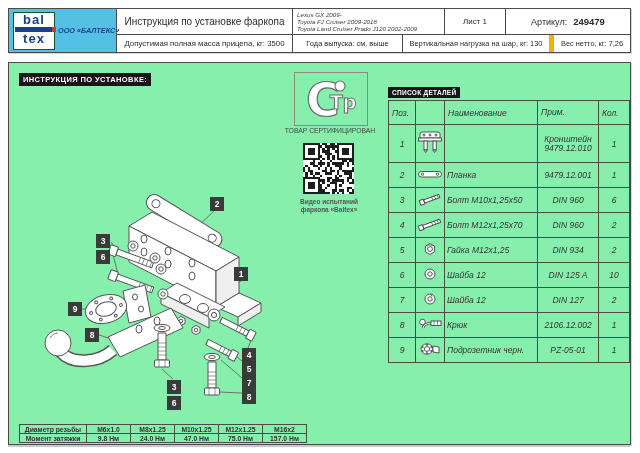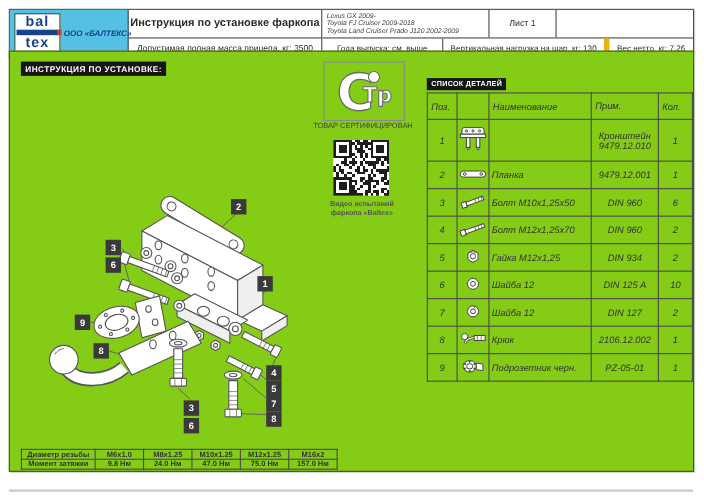--- a/index.html
+++ b/index.html
@@ -10,36 +10,36 @@
   
   .hdr{position:absolute;left:8px;top:8px;width:621px;height:43px;border:1px solid #4a4a4a;
        display:flex;background:#fff;box-shadow:1px 1px 0 #d6d6d6;}
   .logo-cell{width:107px;background:#54c0e4;position:relative;border-right:1px solid #4a4a4a;}
   .lbox{position:absolute;left:4px;top:3px;width:40px;height:36px;background:#fff;border:1px solid #14532d;}
   .lword{font-weight:bold;font-size:13px;color:#17418f;text-align:center;line-height:14px;letter-spacing:1px;}
   .band{height:5px;background:#17418f;margin:0 1px;position:relative;}
   .band::after{content:"";position:absolute;right:-3px;top:0;width:4px;height:5px;background:#d03a2a;}
   .company{position:absolute;left:49px;top:17px;font-weight:bold;font-size:7.3px;color:#17418f;white-space:nowrap;font-style:italic;}
   .title-cell{width:175px;border-right:1px solid #4a4a4a;display:flex;flex-direction:column;}
-  .trow1{height:25px;border-bottom:1px solid #4a4a4a;font-weight:bold;font-size:10px;}
+  .trow1{height:25px;border-bottom:1px solid #4a4a4a;font-weight:normal;font-size:10px;}
   .trow2{flex:1;font-size:7.8px;}
   .right-cell{flex:1;display:flex;flex-direction:column;}
   .rrow1{height:25px;border-bottom:1px solid #4a4a4a;display:flex;}
   .cars{width:147px;border-right:1px solid #4a4a4a;font-style:italic;font-size:6.2px;line-height:7px;padding:2px 0 0 4px;color:#3c3c3c;}
   .sheet{width:60px;border-right:1px solid #4a4a4a;font-size:8px;}
   .article{flex:1;font-size:9px;gap:6px;}
   .article b{font-size:9.5px;}
   .rrow2{flex:1;display:flex;font-size:7.4px;}
   .years{width:109px;border-right:1px solid #4a4a4a;}
   .vload{width:146px;border-right:5px solid #eab308;}
   .weight{flex:1;}
 
   
-  .main{position:absolute;left:8px;top:46px;width:621px;height:381px;border:1px solid #4a4a4a;
-        background:#84cc16;box-shadow:1px 1px 0 #d6d6d6;}
+  .main{position:absolute;left:8px;top:62px;width:621px;height:381px;border:1px solid #4a4a4a;
+        background:#86efac;box-shadow:1px 1px 0 #d6d6d6;}
   .chip{display:inline-block;background:#161616;color:#fff;font-weight:bold;padding:2px 4px 2px 4px;}
 
   .instr{position:absolute;left:10px;top:5px;}
   .instr .chip{font-size:7.5px;letter-spacing:.4px;}
   .steps{position:absolute;left:10px;top:21px;font-size:8.3px;line-height:13px;color:#333;}
 
   
   .certbox{position:absolute;left:285px;top:9px;width:72px;height:52px;border:1px solid #8a8a8a;}
   .cert-label{position:absolute;left:268px;top:64px;width:106px;text-align:center;font-size:6.8px;color:#444;}
   .qr{position:absolute;left:294px;top:80px;width:51px;height:51px;}
@@ -94,20 +94,24 @@
       <div class="trow2 cc">Допустимая полная масса прицепа, кг: 3500</div>
     </div>
     <div class="right-cell">
       <div class="rrow1">
         <div class="cars">
           <div>Lexus GX 2009-</div>
           <div>Toyota FJ Cruiser 2009-2018</div>
           <div>Toyota Land Cruiser Prado J120 2002-2009</div>
         </div>
         <div class="sheet cc">Лист 1</div>
+        <div class="article cc">
+          <span>Артикул:</span>
+          <b>249479</b>
+        </div>
       </div>
       <div class="rrow2">
         <div class="years cc">Года выпуска: см. выше</div>
         <div class="vload cc">Вертикальная нагрузка на шар, кг: 130</div>
         <div class="weight cc">Вес нетто, кг: 7,26</div>
       </div>
     </div>
   </div>
 
   <div class="main">

